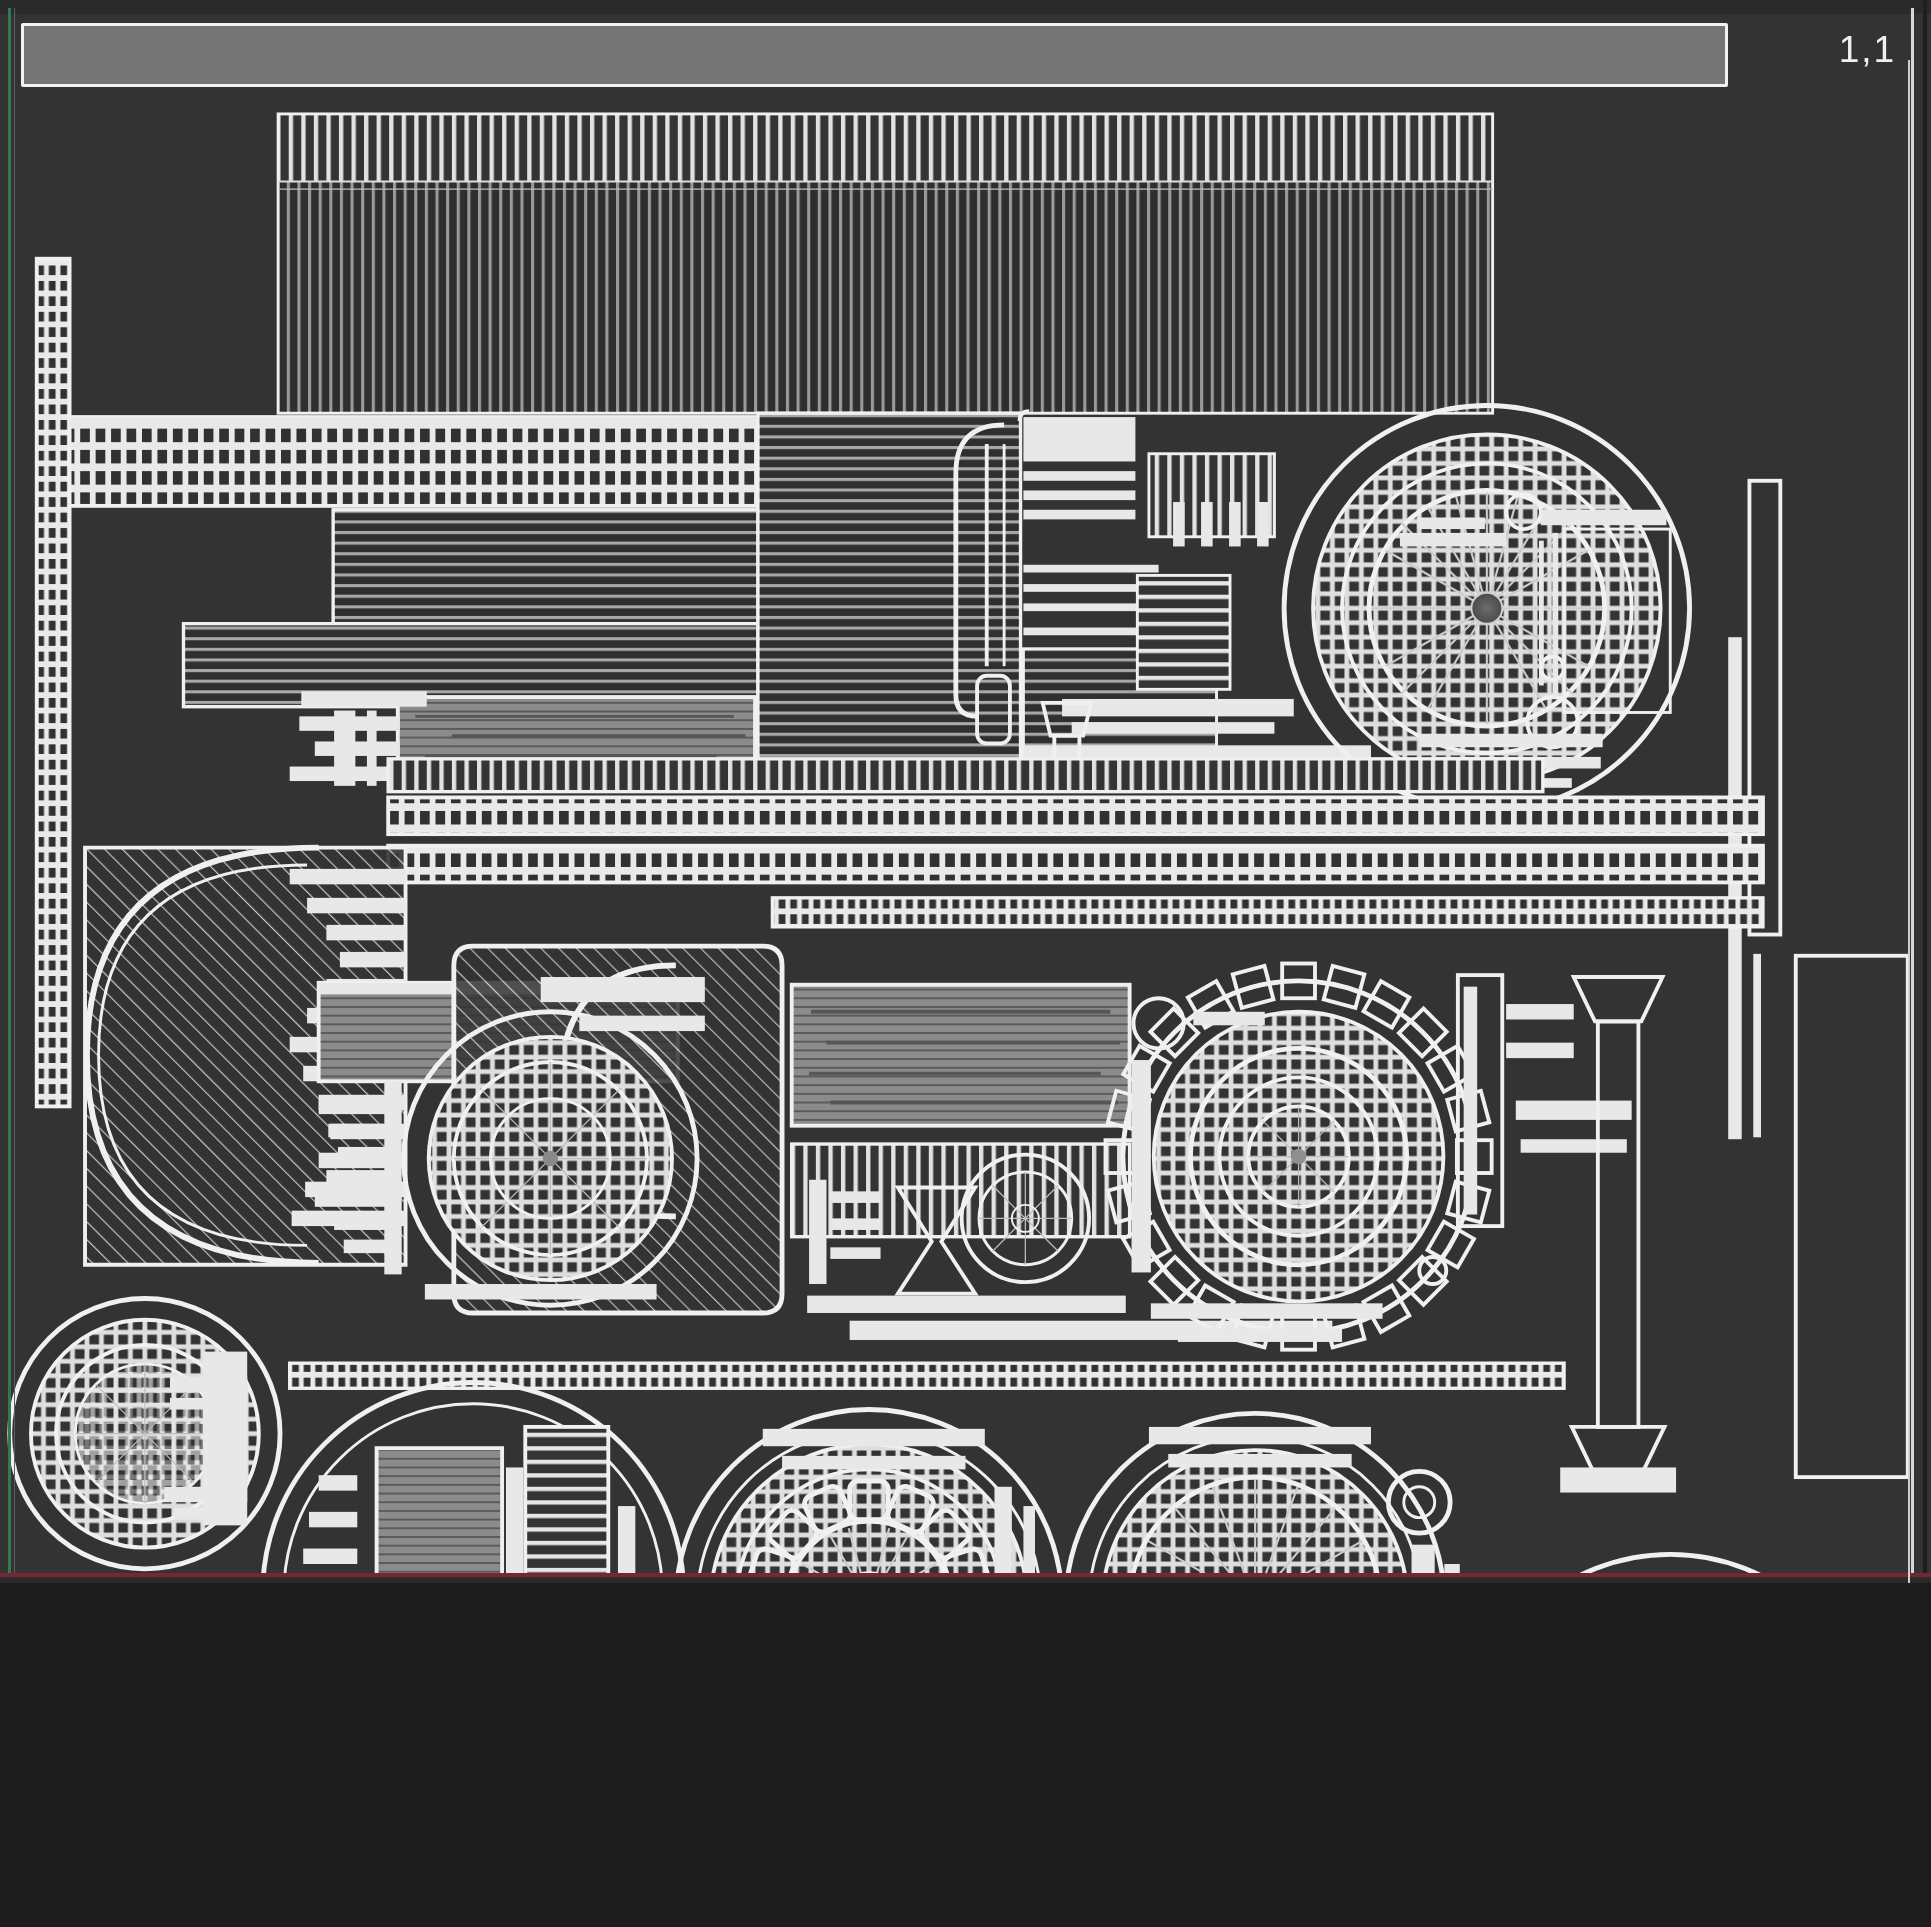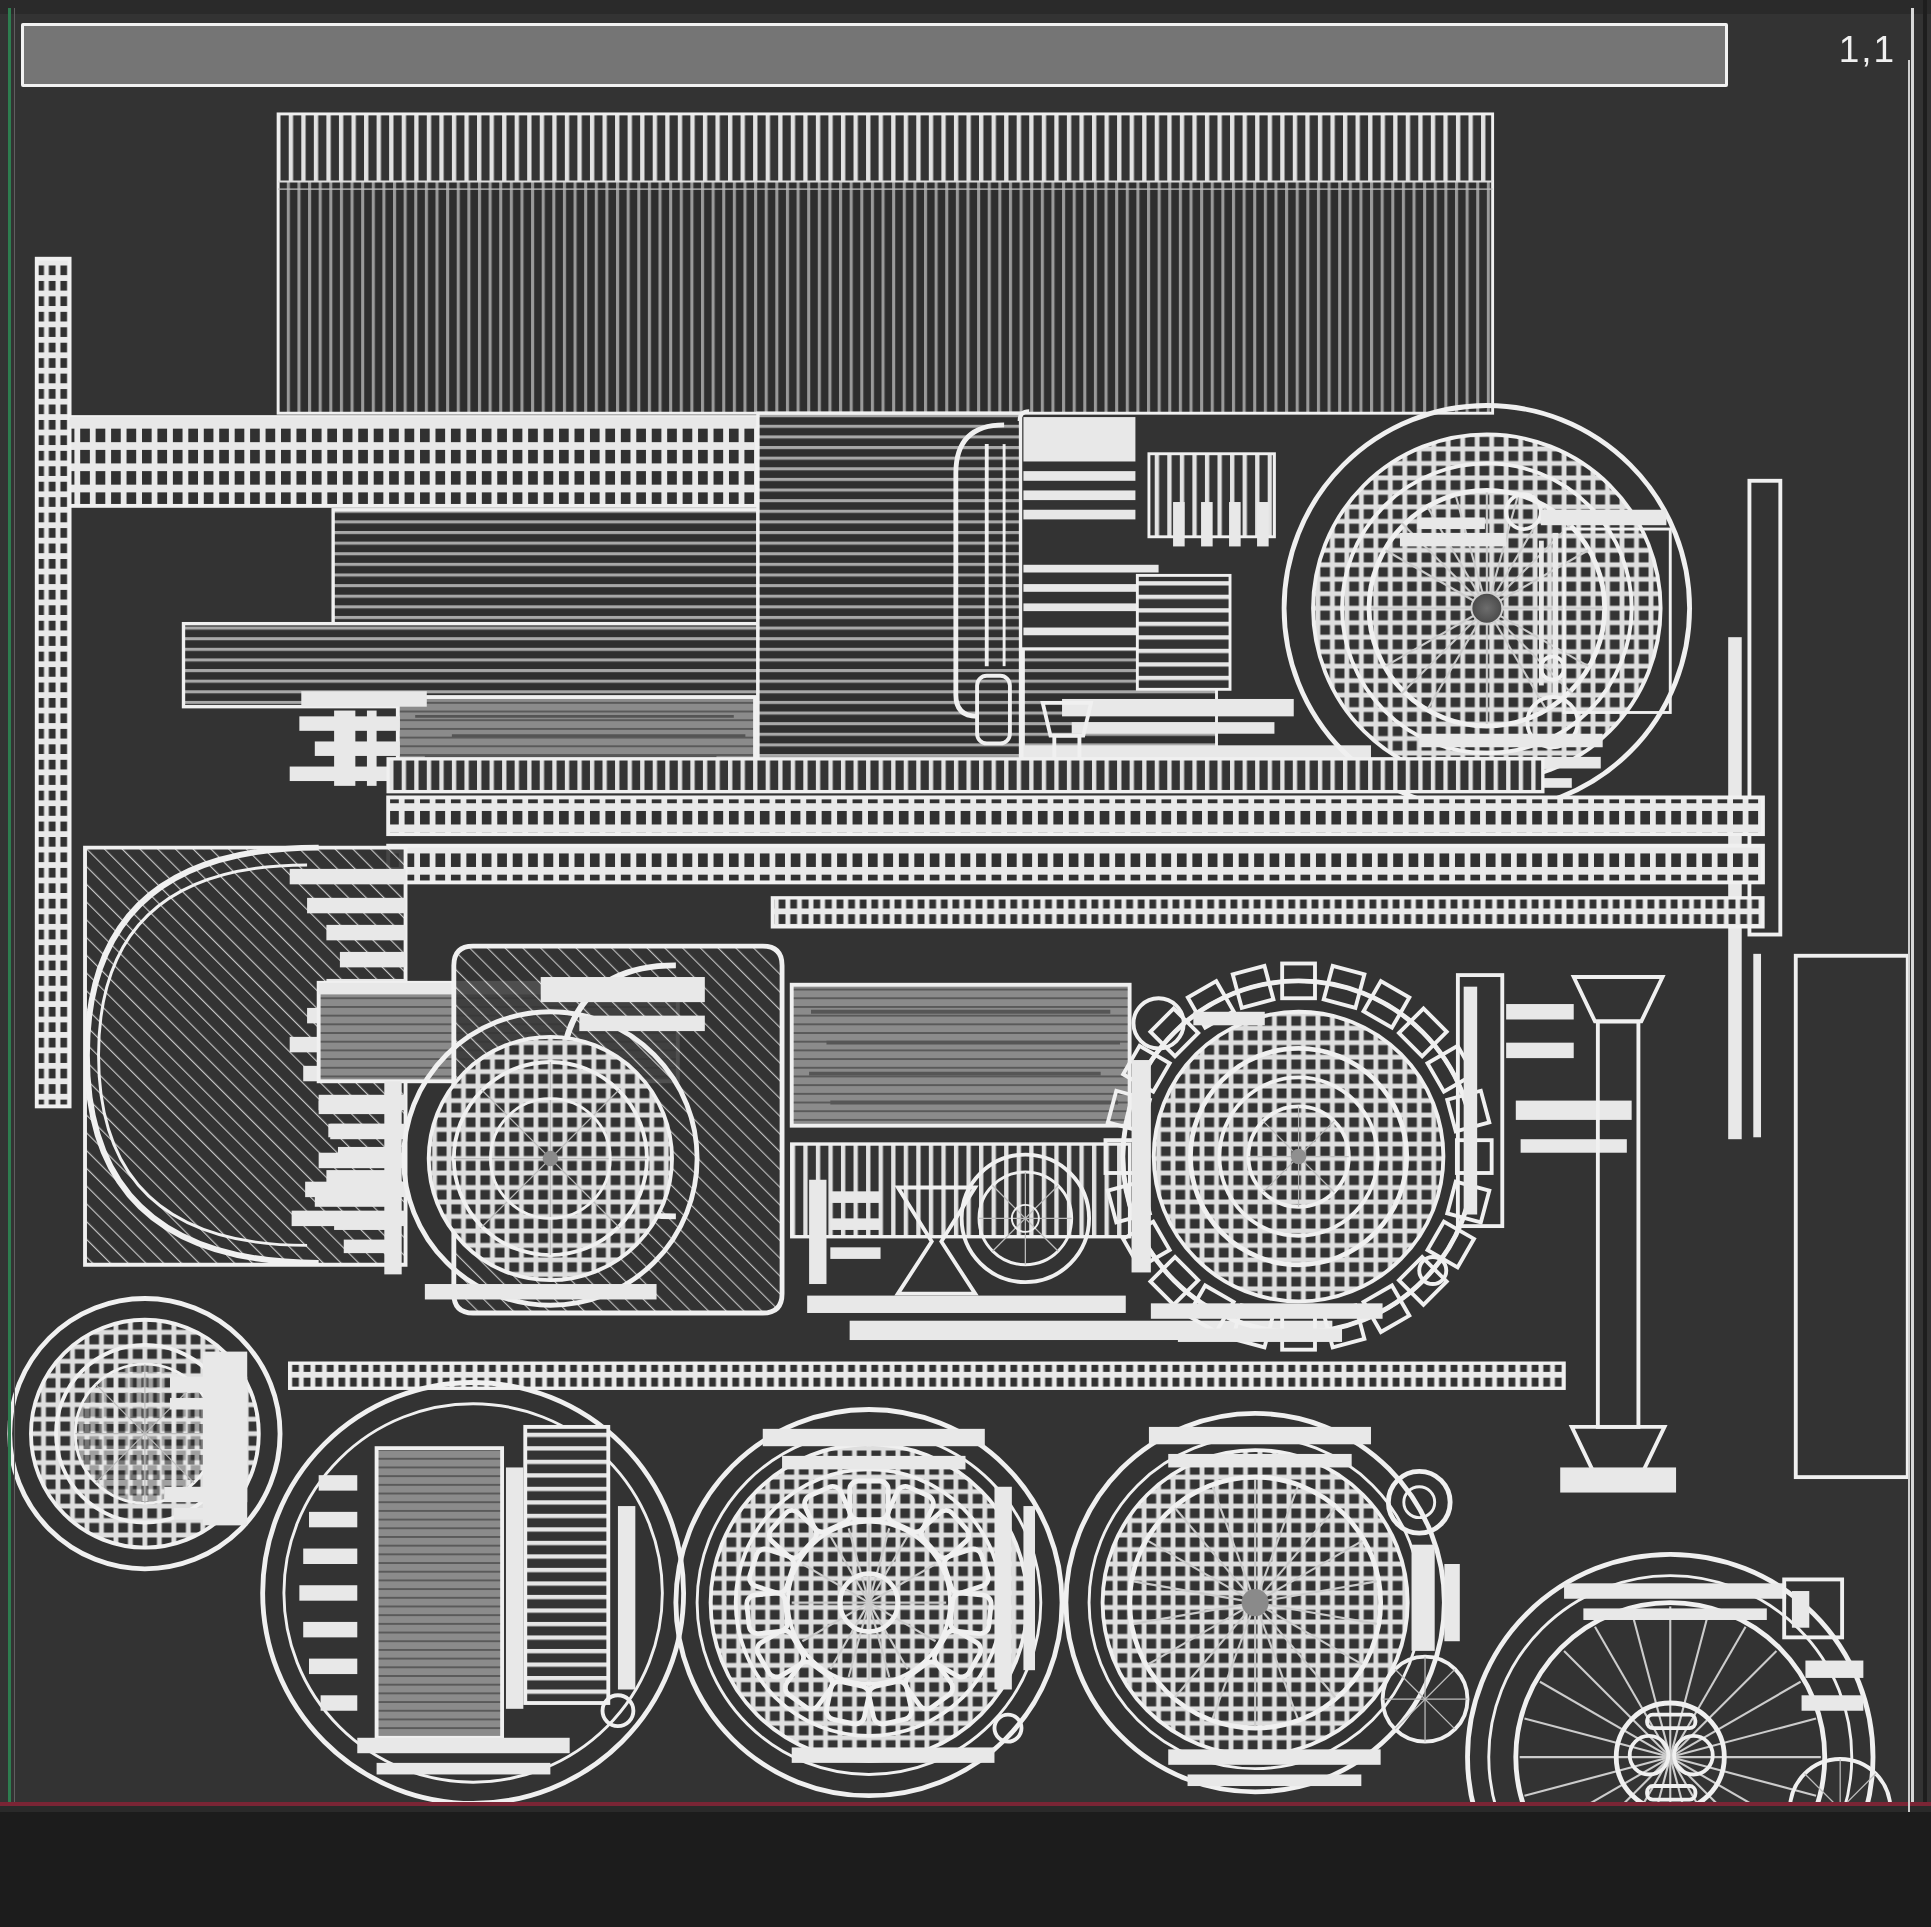--- a/index.html
+++ b/index.html
@@ -2,21 +2,21 @@
 <html><head>
 <meta charset="utf-8">
 <title>Technical Layout Viewer</title>
 <style>
   html,body{margin:0;padding:0;background:#1c1c1c;}
   body{font-family:"Liberation Sans",sans-serif;}
 
   .viewport{
     position:relative;
     width:1931px;
-    height:1812px;
+    height:1583px;
     background:#333333;
     overflow:hidden;
   }
 
   
   .frame-left{
     position:absolute; left:7.7px; top:7.7px; width:2.9px; height:1912px;
     background:#2e7d4f;
   }
   .frame-left2{

